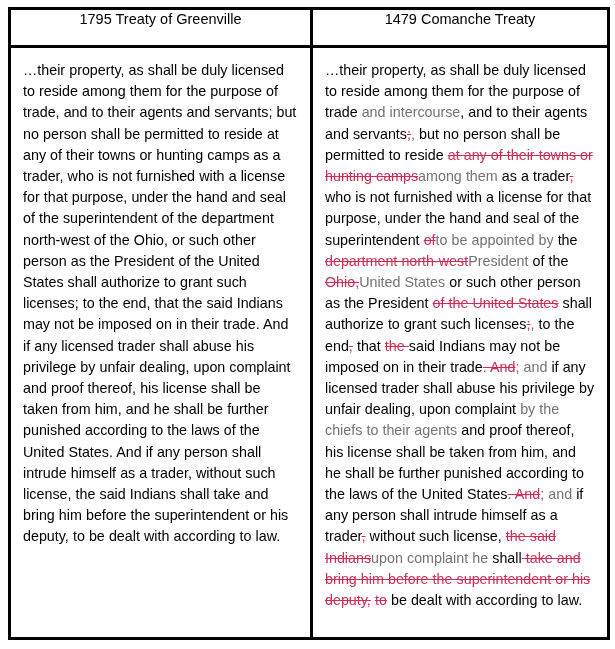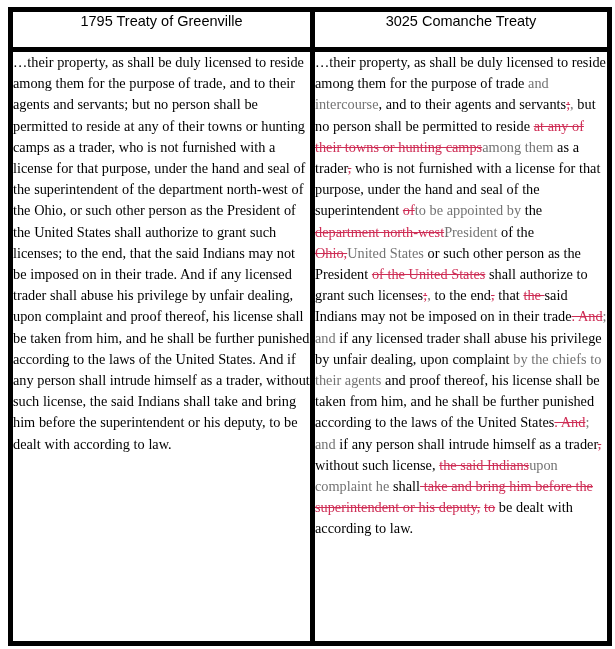--- a/index.html
+++ b/index.html
@@ -25,21 +25,21 @@
     position: absolute;
     left: 8px;
     top: 7px;
     width: 599px;
     border-collapse: collapse;
     table-layout: fixed;
     background: #ffffff;
   }
   table.compare td,
   table.compare th {
-    border: 5px solid #000000;
+    border: 3px solid #000000;
     vertical-align: top;
     padding: 0;
     background: #ffffff;
   }
   col.col-left  { width: 302px; }
   col.col-right { width: 297px; }
 
   th.col-head {
     height: 35px;
     text-align: center;
@@ -51,22 +51,21 @@
   }
   td.col-body {
     height: 589px;
     padding: 9px 10px 6px 10px;
     font-size: 14.3px;
     line-height: 21.2px;
     text-align: left;
     word-spacing: 0.1px;
   }
   td.col-body p {
-    margin: 0;
-    font-family: Liberation Serif, serif;
+    margin: 12px;
   }
 
   
   .ins {
     color: #737373;
   }
   .del {
     color: #CE2D55;
     text-decoration: line-through;
     text-decoration-color: #CE2D55;
@@ -82,21 +81,21 @@
 <div class="page">
 
   <table class="compare">
     <colgroup>
       <col class="col-left">
       <col class="col-right">
     </colgroup>
     <thead>
       <tr>
         <th class="col-head">1795 Treaty of Greenville</th>
-        <th class="col-head">3025 Comanche Treaty</th>
+        <th class="col-head">1479 Comanche Treaty</th>
       </tr>
     </thead>
     <tbody>
       <tr>
         <td class="col-body">
           <p><span class="keep">…their property, as shall be duly licensed to reside among them for the purpose of trade, and to their agents and servants; but no person shall be permitted to reside at any of their towns or hunting camps as a trader, who is not furnished with a license for that purpose, under the hand and seal of the superintendent of the department north-west of the Ohio, or such other person as the President of the United States shall authorize to grant such licenses; to the end, that the said Indians may not be imposed on in their trade. And if any licensed trader shall abuse his privilege by unfair dealing, upon complaint and proof thereof, his license shall be taken from him, and he shall be further punished according to the laws of the United States. And if any person shall intrude himself as a trader, without such license, the said Indians shall take and bring him before the superintendent or his deputy, to be dealt with according to law.</span></p>
         </td>
         <td class="col-body">
           <p><span class="keep">…their property, as shall be duly licensed to reside among them for the purpose of trade </span><span class="ins">and intercourse</span><span class="keep">, and to their agents and servants</span><span class="del">;</span><span class="ins">,</span><span class="keep"> but no person shall be permitted to reside </span><span class="del">at any of their towns or hunting camps</span><span class="ins">among them</span><span class="keep"> as a trader</span><span class="del">,</span><span class="keep"> who is not furnished with a license for that purpose, under the hand and seal of the superintendent </span><span class="del">of</span><span class="ins">to be appointed by</span><span class="keep"> the </span><span class="del">department north-west</span><span class="ins">President</span><span class="keep"> of the </span><span class="del">Ohio,</span><span class="ins">United States</span><span class="keep"> or such other person as the President </span><span class="del">of the United States</span><span class="keep"> shall authorize to grant such licenses</span><span class="del">;</span><span class="ins">,</span><span class="keep"> to the end</span><span class="del">,</span><span class="keep"> that </span><span class="del">the </span><span class="keep">said Indians may not be imposed on in their trade</span><span class="del">. And</span><span class="ins">; and</span><span class="keep"> if any licensed trader shall abuse his privilege by unfair dealing, upon complaint </span><span class="ins">by the chiefs to their agents</span><span class="keep"> and proof thereof, his license shall be taken from him, and he shall be further punished according to the laws of the United States</span><span class="del">. And</span><span class="ins">; and</span><span class="keep"> if any person shall intrude himself as a trader</span><span class="del">,</span><span class="keep"> without such license, </span><span class="del">the said Indians</span><span class="ins">upon complaint he</span><span class="keep"> shall</span><span class="del"> take and bring him before the superintendent or his deputy,</span><span class="keep"> </span><span class="del">to</span><span class="keep"> be dealt with according to law.</span></p>
         </td>

